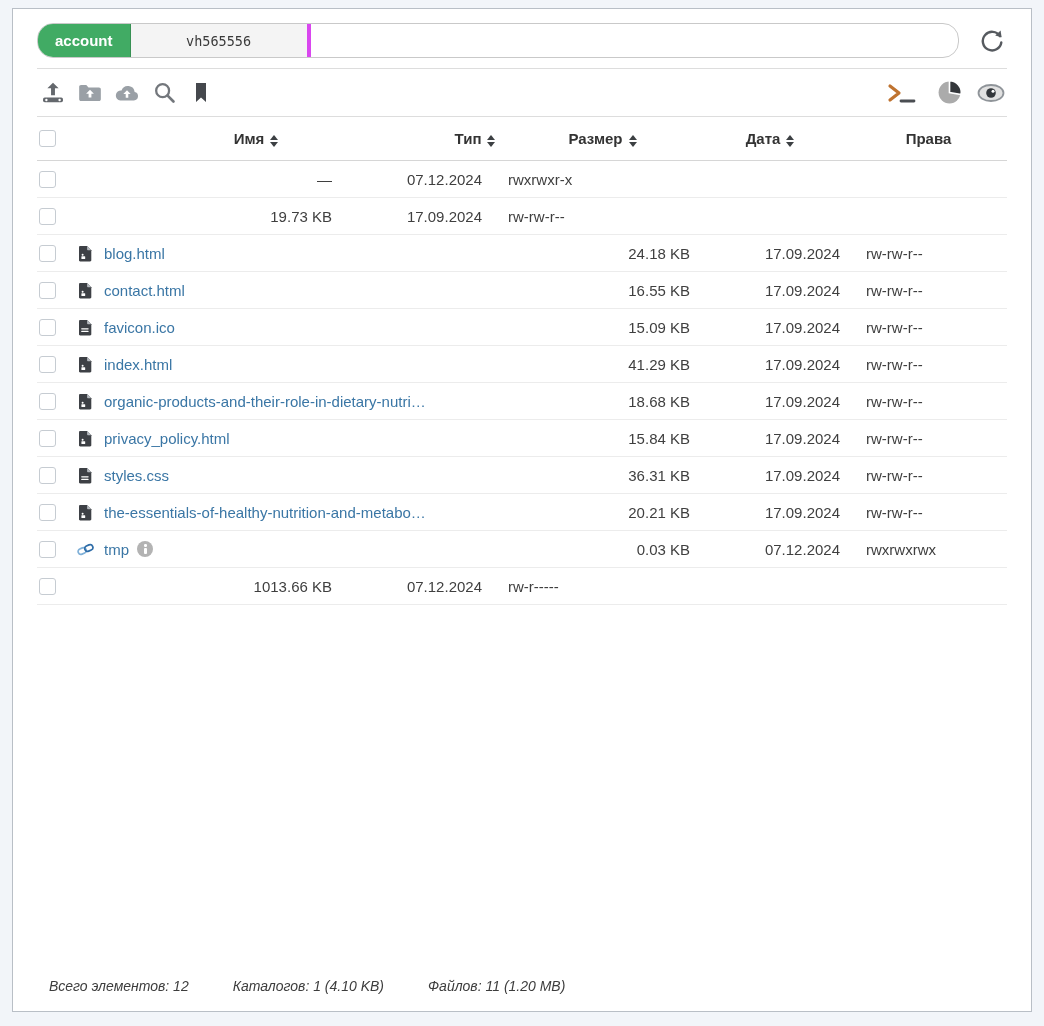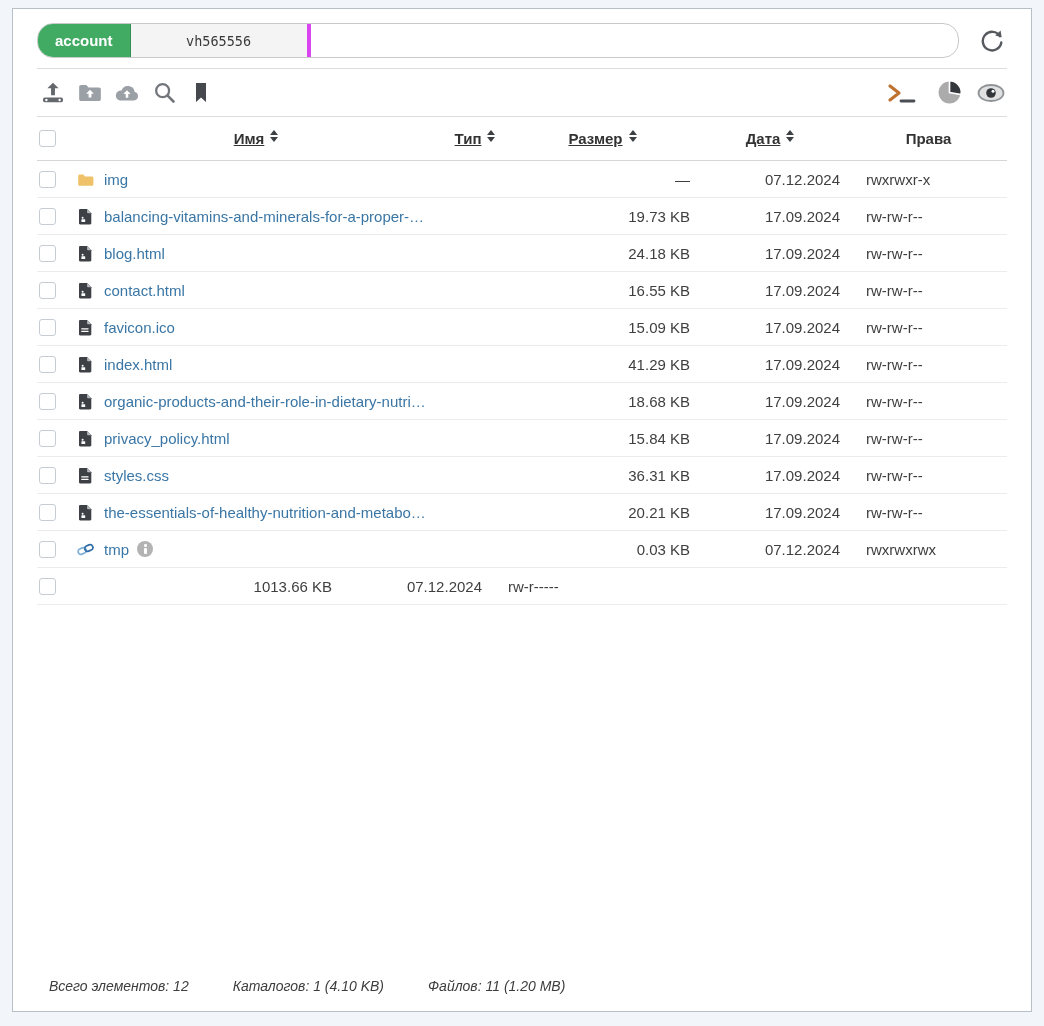--- a/index.html
+++ b/index.html
@@ -40,21 +40,21 @@
   .c1 { width:40px; }
   .c2 { flex:1; display:flex; align-items:center; }
   .thead .c2 { justify-content:center; }
   .c3 { width:80px; text-align:center; }
   .c4 { width:175px; text-align:right; }
   .thead .c4 { text-align:center; }
   .c5 { width:160px; text-align:right; padding-right:10px; }
   .thead .c5 { text-align:center; padding-right:0; }
   .c6 { width:157px; padding-left:16px; }
   .thead .c6 { text-align:center; padding-left:0; }
-  .hcell { display:inline-flex; align-items:flex-start; cursor:pointer;text-decoration:underline; }
+  .hcell { display:inline-flex; align-items:flex-end; cursor:pointer; }
   .sort { display:inline-flex; flex-direction:column; margin-left:6px; gap:2px; }
   .sort i { display:block; width:0; height:0;
     border-left:4px solid transparent; border-right:4px solid transparent; }
   .sort .up   { border-bottom:5px solid #3c4043; }
   .sort .down { border-top:5px solid #3c4043; }
   .cb { width:17px; height:17px; background:#fff; border:1px solid #c6ccd2;
     border-radius:3px; margin-left:2px; cursor:pointer; }
   .row-icon { width:17px; height:17px; margin-right:10px; flex:none; }
   .name-link { color:#3a76a5; text-decoration:none; cursor:pointer; }
   .info-badge { position:relative; width:16px; height:16px; border-radius:50%;
@@ -216,43 +216,29 @@
     <div class="c6" style="text-align:center;">
       <span>Права</span>
     </div>
   </div>
 
   <div>
     <div class="row">
       <div class="c1">
         <div class="cb" role="checkbox"></div>
       </div>
-      <div class="c2">
-        <svg class="row-icon">
-            <use href="#sym-folder" xlink:href="#sym-folder"></use>
-          </svg>
-        <a class="name-link">img</a>
-
-      </div>
       <div class="c3 type"></div>
       <div class="c4 size">—</div>
       <div class="c5 date">07.12.2024</div>
       <div class="c6 perms">rwxrwxr-x</div>
     </div>
 
     <div class="row">
       <div class="c1">
         <div class="cb" role="checkbox"></div>
-      </div>
-      <div class="c2">
-        <svg class="row-icon">
-            <use href="#sym-file-image" xlink:href="#sym-file-image"></use>
-          </svg>
-        <a class="name-link">balancing-vitamins-and-minerals-for-a-proper-…</a>
-
       </div>
       <div class="c3 type"></div>
       <div class="c4 size">19.73 KB</div>
       <div class="c5 date">17.09.2024</div>
       <div class="c6 perms">rw-rw-r--</div>
     </div>
 
     <div class="row">
       <div class="c1">
         <div class="cb" role="checkbox"></div>

